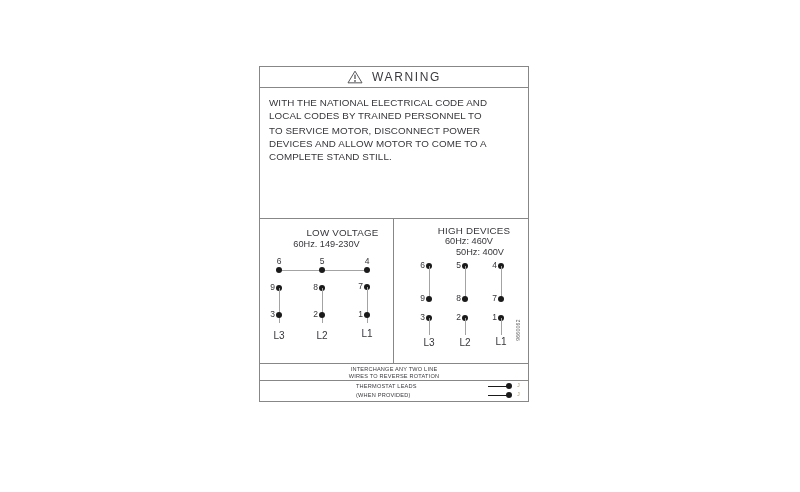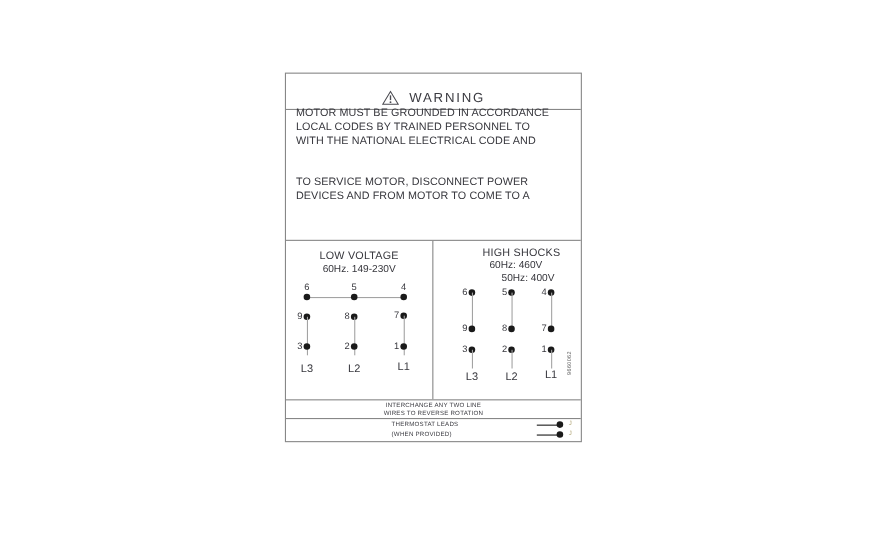--- a/index.html
+++ b/index.html
@@ -3,30 +3,30 @@
 <meta charset="utf-8">
 <style>
   * { margin:0; padding:0; box-sizing:border-box; }
   html,body { background:#ffffff; }
   .page { position:relative; width:800px; height:492px; background:#ffffff; overflow:hidden;
           font-family:"Liberation Sans", sans-serif; color:#36363c; }
   .label { position:absolute; left:259px; top:66px; width:270px; height:336px;
            border:1px solid #878787; background:#ffffff; }
 
   
-  .lbl-header { position:absolute; left:0; top:12px; width:100%; height:21px;
+  .lbl-header { position:absolute; left:0; top:0; width:100%; height:21px;
                 border-bottom:1px solid #878787; display:flex; align-items:center;
                 justify-content:center; gap:9px;text-align:center; }
   .warn-tri { width:16px; height:14px; display:block; }
   .warn-title { font-size:12px; letter-spacing:1.6px; color:#3a3a40; }
 
   
   .lbl-body { position:absolute; left:9px; top:29px; width:250px; font-size:9.8px;
               line-height:13px; letter-spacing:0.1px; color:#36363c; }
-  .para2 { margin-top:24px; }
+  .para2 { margin-top:2px; }
 
   
   .diagrams { position:absolute; left:0; top:151px; width:100%; height:145px;
               border-top:1px solid #878787; }
   .lv { position:absolute; left:0; top:0; bottom:0; width:134px; border-right:1px solid #878787; }
   .hv { position:absolute; left:135px; top:0; bottom:0; right:0; }
   .sec-title { position:absolute; text-align:center; font-size:9.8px; letter-spacing:0.2px; }
   .sec-sub { position:absolute; text-align:center; font-size:9.2px; }
   .num { position:absolute; font-size:8.5px; line-height:9px; }
   .num.r { text-align:right; }
@@ -60,34 +60,34 @@
       <svg class="warn-tri" viewBox="0 0 20 18">
         <path d="M10 1.5 L19 16.5 L1 16.5 Z" fill="none" stroke="#4a4a50" stroke-width="1.2"></path>
         <rect x="9.2" y="6" width="1.6" height="5.6" fill="#4a4a50"></rect>
         <circle cx="10" cy="14" r="1.1" fill="#4a4a50"></circle>
       </svg>
       <span class="warn-title">WARNING</span>
     </div>
 
     <div class="lbl-body">
       <div class="para1">
-        <div>MOTOR MUST BE GROUNDED IN ACCORDANCE</div>
+        <div>WITH THE NATIONAL ELECTRICAL CODE AND</div>
         <div>LOCAL CODES BY TRAINED PERSONNEL TO</div>
-        <div>WITH THE NATIONAL ELECTRICAL CODE AND</div>
       </div>
       <div class="para2">
         <div>TO SERVICE MOTOR, DISCONNECT POWER</div>
-        <div>DEVICES AND FROM MOTOR TO COME TO A</div>
+        <div>DEVICES AND ALLOW MOTOR TO COME TO A</div>
+        <div>COMPLETE STAND STILL.</div>
       </div>
     </div>
 
     <div class="diagrams">
 
       <div class="lv">
-        <div class="sec-title" style="left:0;width:133px;top:8px">LOW VOLTAGE</div>
+        <div class="sec-title" style="left:16px;width:133px;top:8px">LOW VOLTAGE</div>
         <div class="sec-sub" style="left:0;width:133px;top:20px">60Hz. 149-230V</div>
 
         <div class="hl" style="left:19px;top:51px;width:89px"></div>
 
         <div class="num c" style="left:13px;top:38px;width:12px">6</div>
         <div class="dot" style="left:16px;top:48px"></div>
         <div class="num r" style="left:5px;top:64px;width:10px">9</div>
         <div class="dot" style="left:16px;top:66px"></div>
         <div class="vl" style="left:19px;top:69px;height:35px"></div>
         <div class="num r" style="left:5px;top:91px;width:10px">3</div>
@@ -107,21 +107,21 @@
         <div class="dot" style="left:104px;top:48px"></div>
         <div class="num r" style="left:93px;top:63px;width:10px">7</div>
         <div class="dot" style="left:104px;top:65px"></div>
         <div class="vl" style="left:107px;top:68px;height:36px"></div>
         <div class="num r" style="left:93px;top:91px;width:10px">1</div>
         <div class="dot" style="left:104px;top:93px"></div>
         <div class="ll" style="left:95px;top:109px">L1</div>
       </div>
 
       <div class="hv">
-        <div class="sec-title" style="left:19px;width:120px;top:6px">HIGH SHOCKS</div>
+        <div class="sec-title" style="left:19px;width:120px;top:6px">HIGH DEVICES</div>
         <div class="sec-sub" style="left:14px;width:120px;top:17px">60Hz: 460V</div>
         <div class="sec-sub" style="left:25px;width:120px;top:28px">50Hz: 400V</div>
 
         <div class="num r" style="left:20px;top:42px;width:10px">6</div>
         <div class="dot" style="left:31px;top:44px"></div>
         <div class="vl" style="left:34px;top:47px;height:33px"></div>
         <div class="num r" style="left:20px;top:75px;width:10px">9</div>
         <div class="dot" style="left:31px;top:77px"></div>
         <div class="num r" style="left:20px;top:94px;width:10px">3</div>
         <div class="dot" style="left:31px;top:96px"></div>

